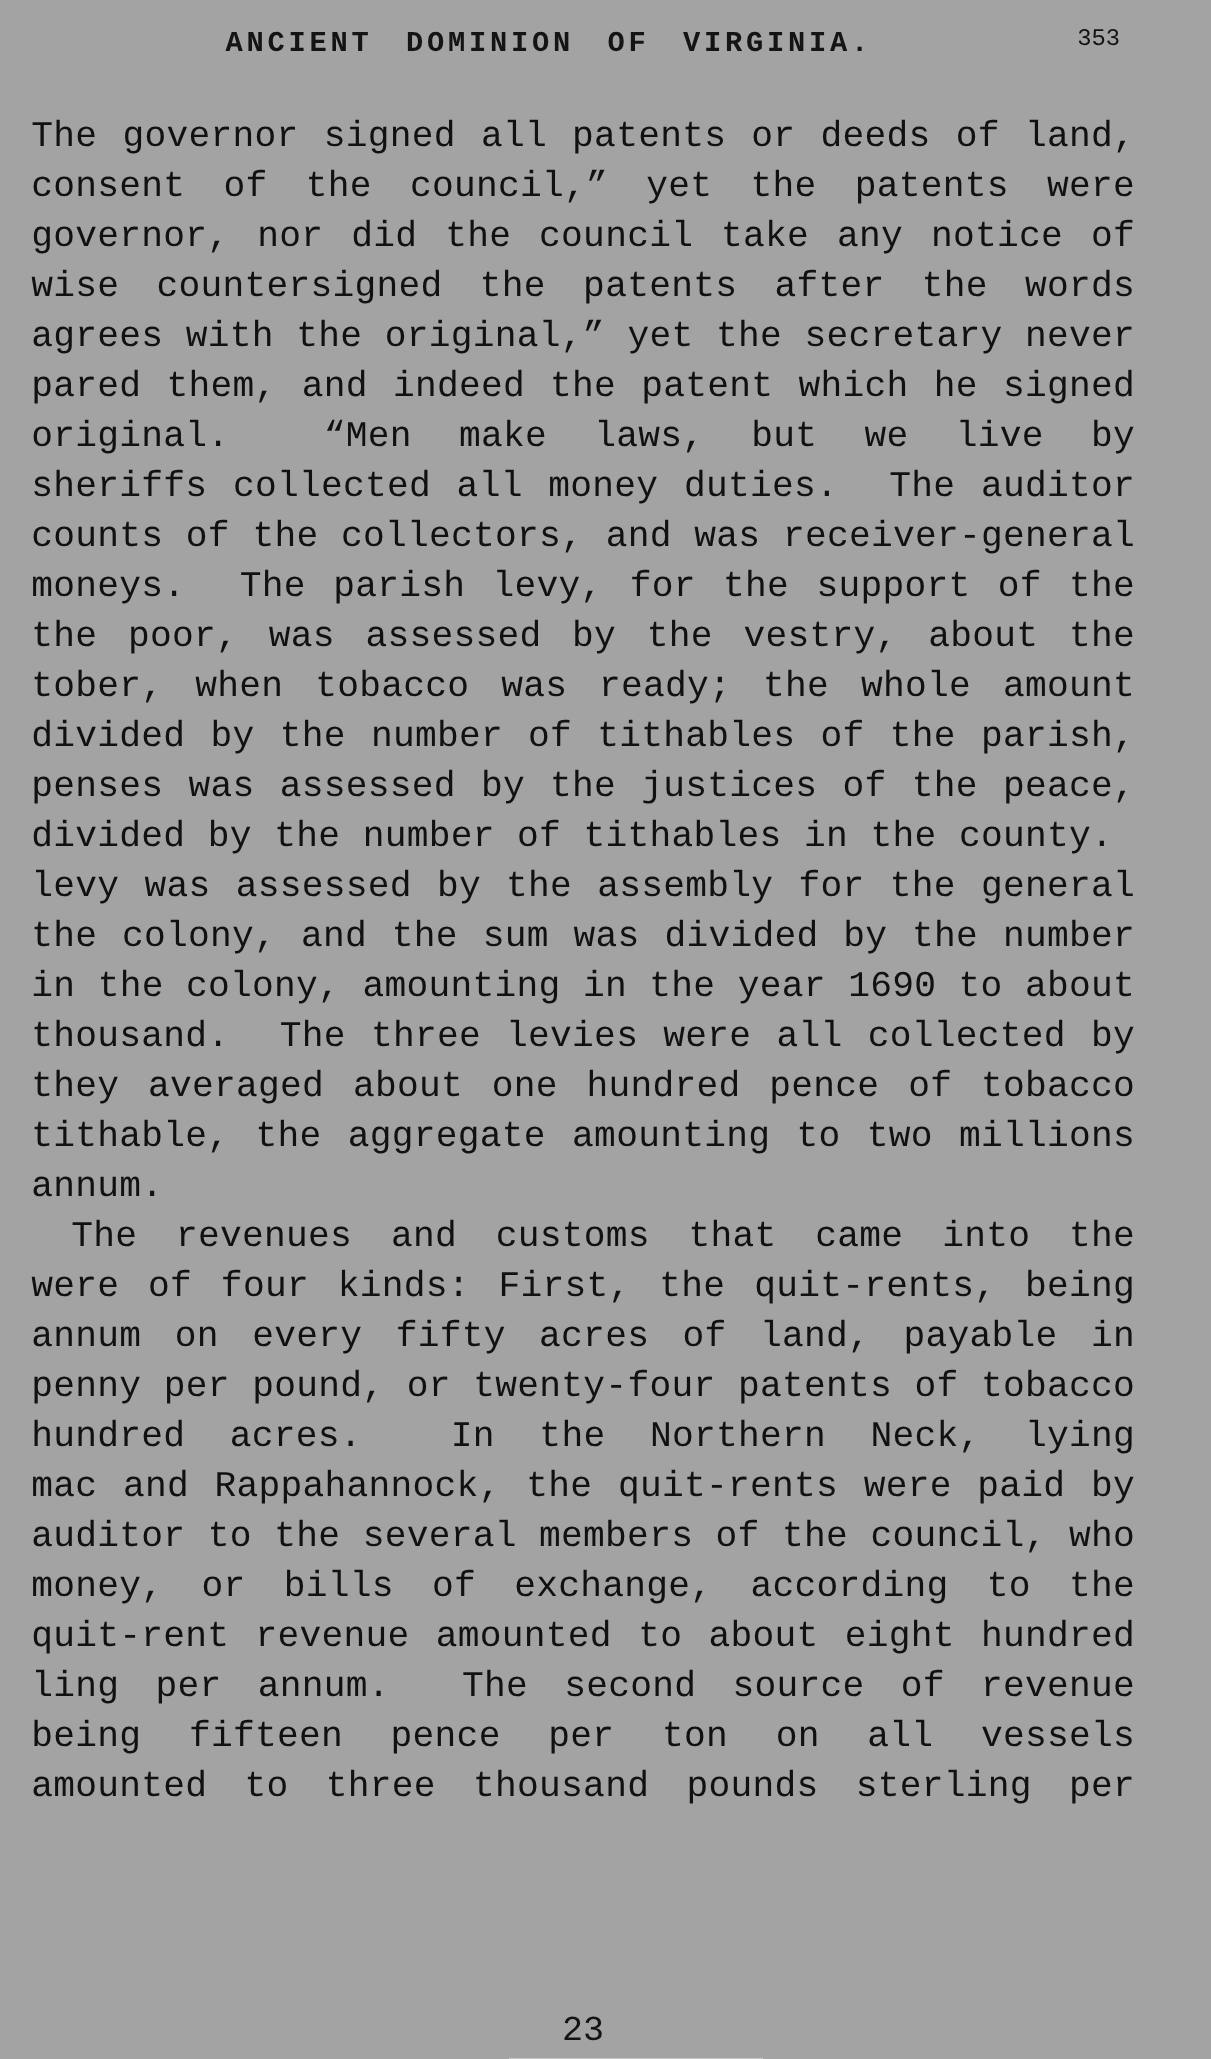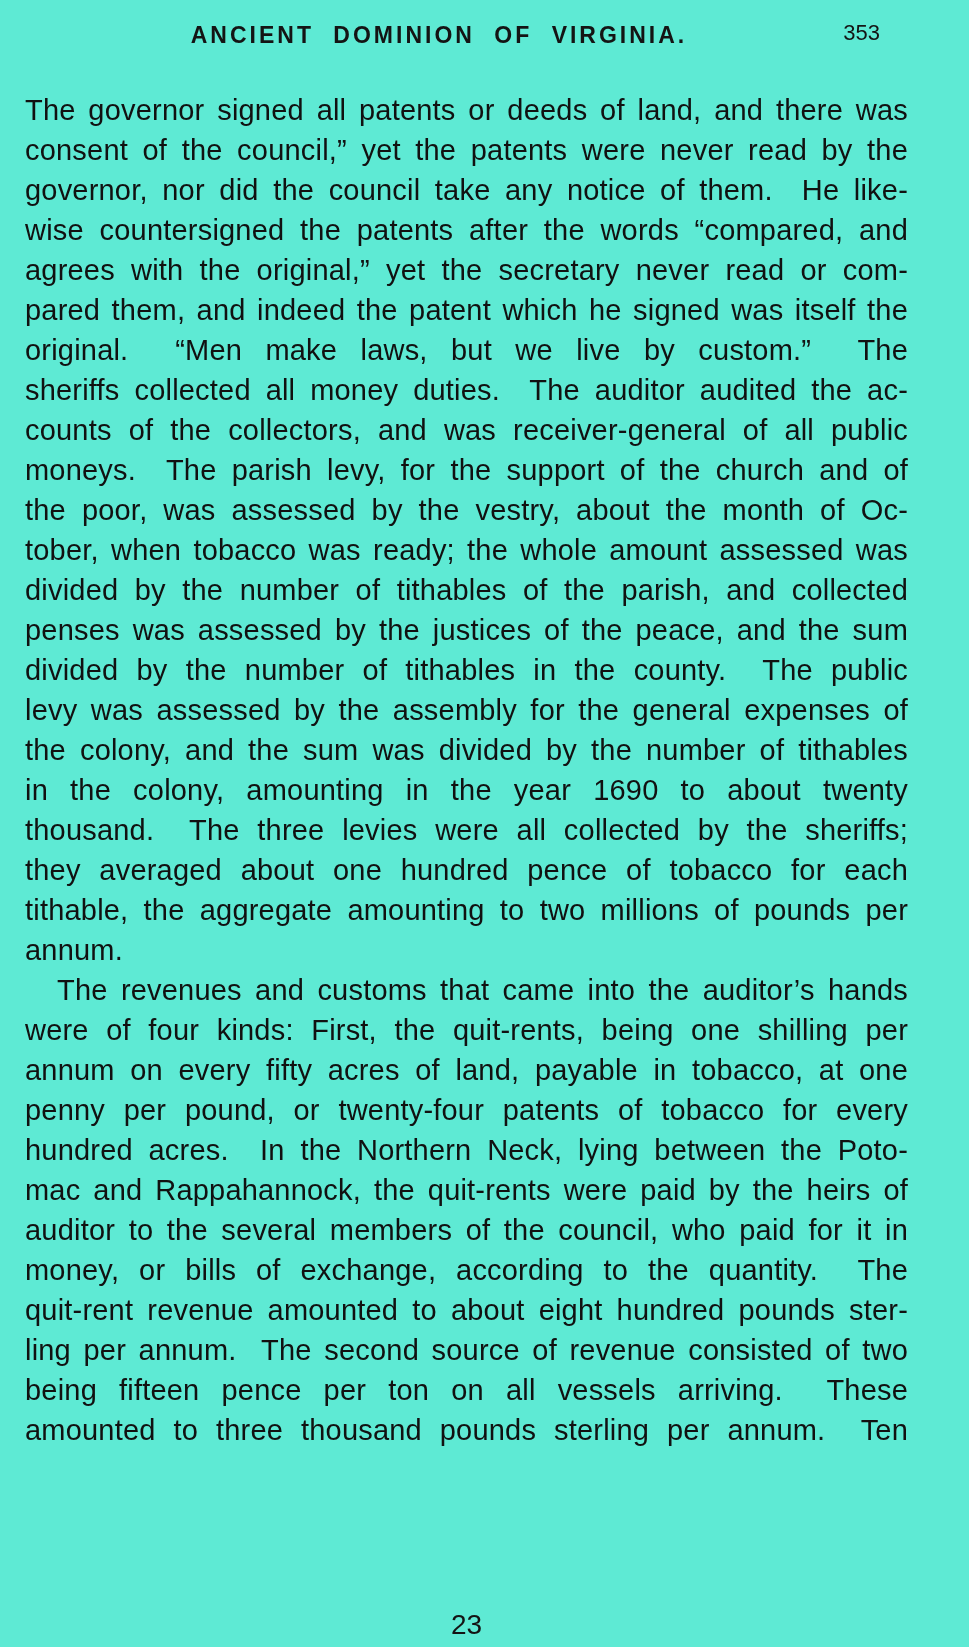--- a/index.html
+++ b/index.html
@@ -4,25 +4,25 @@
 <style>
   html, body {
     margin: 0;
     padding: 0;
     background: #ffffff;
   }
   .page {
     position: relative;
     width: 969px;
     height: 1647px;
-    background: #5eead4;
+    background: #a3a3a3;
     color: #111111;
     box-sizing: border-box;
     padding: 20px 61px 0 25px;
-    font-family: Liberation Sans, sans-serif;
+    font-family: Liberation Mono, monospace;
     overflow: hidden;
   }
   .header {
     position: relative;
     height: 34px;
     margin-bottom: 36px;
   }
   .running-title {
     position: absolute;
     left: 0;
@@ -30,23 +30,23 @@
     top: 2px;
     text-align: center;
     font-size: 23px;
     font-weight: bold;
     letter-spacing: 3px;
     word-spacing: 10px;
     color: #141414;
   }
   .page-number {
     position: absolute;
-    right: 28px;
+    right: 12px;
     top: 0;
-    font-size: 22px;
+    font-size: 19px;
     color: #141414;
   }
   .text-block {
     width: 883px;
   }
   .para {
     margin: 0;
   }
   .line {
     font-size: 29px;

